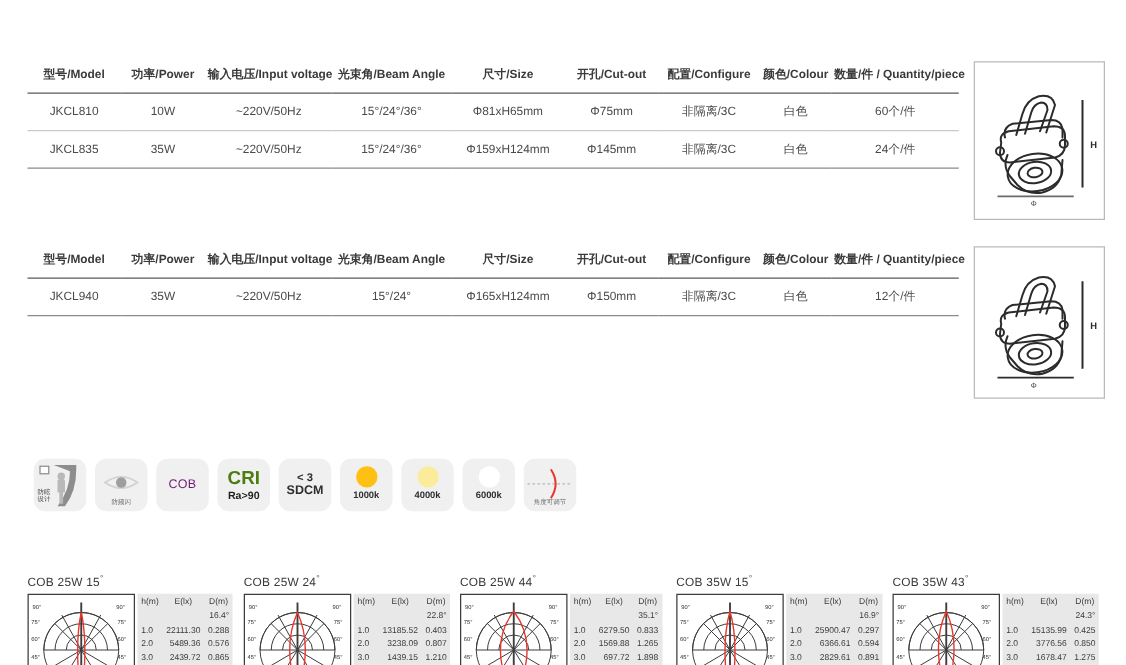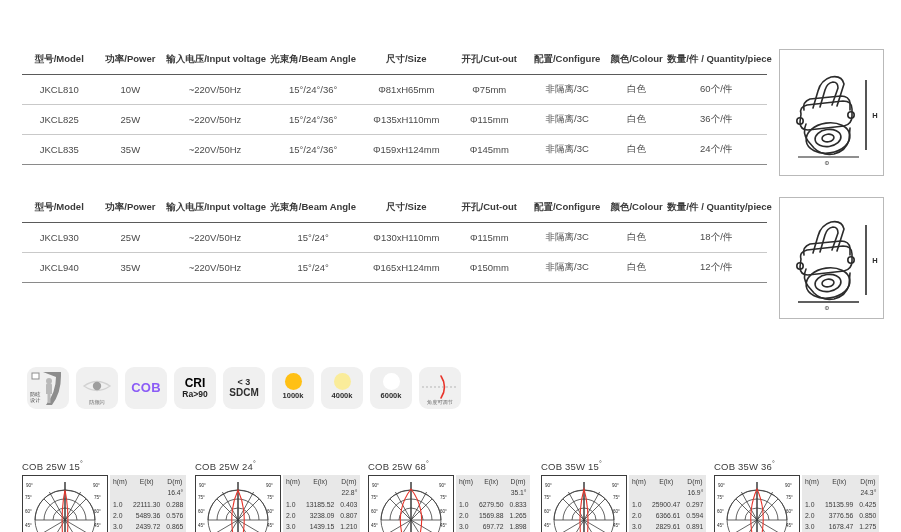--- a/index.html
+++ b/index.html
@@ -45,38 +45,38 @@
   
   .feature-strip {
     position: absolute; display: flex; align-items: flex-start; gap: 7px;
   }
   .feature {
     width: 42px; height: 42px; border-radius: 9px; background: #f0f0f0;
     display: flex; flex-direction: column; align-items: center;
     justify-content: center; position: relative; overflow: hidden;
   }
   .feature .f-main {
-    font-size: 13px; font-weight: 700; color: #8b5cf6; letter-spacing: .2px;
+    font-size: 10px; font-weight: 400; color: #701a75; letter-spacing: .2px;
     line-height: 1.05;
   }
   .feature .f-cn {
     font-size: 5.2px; color: #6d6d6d; line-height: 1.25; text-align: center;
     position: absolute; bottom: 4px; left: 0; right: 0;
   }
   .feature .f-cn-2l {
     font-size: 5.2px; color: #4a4a4a; line-height: 1.3; text-align: left;
     position: absolute; bottom: 5px; left: 3px;
   }
   .cct-dot {
     width: 17px; height: 17px; border-radius: 50%; margin-bottom: 1px; margin-top: -3px;
   }
   .cct-label { font-size: 7.5px; font-weight: 700; color: #2e2e2e; }
   .sdcm-top { font-size: 9px; font-weight: 700; color: #2e2e2e; line-height: 1.1; }
   .sdcm-bot { font-size: 10px; font-weight: 700; color: #2e2e2e; line-height: 1.1; }
-  .cri-top { font-size: 12px; font-weight: 700; color: #000000; line-height: 1.05; }
+  .cri-top { font-size: 15px; font-weight: 700; color: #4d7c0f; line-height: 1.05; }
   .cri-bot { font-size: 8.5px; font-weight: 700; color: #222; line-height: 1.2; }
 
   
   .chart-row { position: absolute; left: 22px; top: 436px; display: flex; gap: 13px; }
   .chart-card { width: 160px; }
   .chart-title {
     font-size: 9.5px; color: #3a3a3a; margin-bottom: 3px; white-space: nowrap;
     letter-spacing: .2px;
   }
   .chart-title .deg { font-size: 7px; vertical-align: super; }
@@ -136,31 +136,20 @@
           <td>10W</td>
           <td>~220V/50Hz</td>
           <td>15°/24°/36°</td>
           <td>Φ81xH65mm</td>
           <td>Φ75mm</td>
           <td>非隔离/3C</td>
           <td>白色</td>
           <td>60个/件</td>
         </tr>
         <tr>
-          <td>JKCL825</td>
-          <td>25W</td>
-          <td>~220V/50Hz</td>
-          <td>15°/24°/36°</td>
-          <td>Φ135xH110mm</td>
-          <td>Φ115mm</td>
-          <td>非隔离/3C</td>
-          <td>白色</td>
-          <td>36个/件</td>
-        </tr>
-        <tr>
           <td>JKCL835</td>
           <td>35W</td>
           <td>~220V/50Hz</td>
           <td>15°/24°/36°</td>
           <td>Φ159xH124mm</td>
           <td>Φ145mm</td>
           <td>非隔离/3C</td>
           <td>白色</td>
           <td>24个/件</td>
         </tr>
@@ -217,31 +206,20 @@
           <th>光束角/Beam Angle</th>
           <th>尺寸/Size</th>
           <th>开孔/Cut-out</th>
           <th>配置/Configure</th>
           <th>颜色/Colour</th>
           <th>数量/件 / Quantity/piece</th>
         </tr>
       </thead>
       <tbody>
         <tr>
-          <td>JKCL930</td>
-          <td>25W</td>
-          <td>~220V/50Hz</td>
-          <td>15°/24°</td>
-          <td>Φ130xH110mm</td>
-          <td>Φ115mm</td>
-          <td>非隔离/3C</td>
-          <td>白色</td>
-          <td>18个/件</td>
-        </tr>
-        <tr>
           <td>JKCL940</td>
           <td>35W</td>
           <td>~220V/50Hz</td>
           <td>15°/24°</td>
           <td>Φ165xH124mm</td>
           <td>Φ150mm</td>
           <td>非隔离/3C</td>
           <td>白色</td>
           <td>12个/件</td>
         </tr>
@@ -503,21 +481,21 @@
                 <td>518.79</td>
                 <td>2.016</td>
               </tr>
         </tbody>
           </table>
       </div>
     </div>
 
     <div class="chart-card">
       <div class="chart-title">
-        <span>COB 25W  68</span><span class="deg">°</span>
+        <span>COB 25W  44</span><span class="deg">°</span>
       </div>
       <div class="chart-body">
         <div class="polar-wrap">
           <svg width="84" height="78" viewBox="0 0 84 78">
             <g stroke="#3c3c3c" stroke-width="0.8" fill="none">
               <path d="M42 14 A30 30 0 0 0 12 44"></path>
                 <path d="M42 14 A30 30 0 0 1 72 44"></path>
               <path d="M42 23 A21 21 0 0 0 21 44"></path>
                 <path d="M42 23 A21 21 0 0 1 63 44"></path>
               <path d="M42 32 A12 12 0 0 0 30 44"></path>
@@ -679,21 +657,21 @@
                 <td>1018.66</td>
                 <td>1.486</td>
               </tr>
         </tbody>
           </table>
       </div>
     </div>
 
     <div class="chart-card">
       <div class="chart-title">
-        <span>COB 35W  36</span><span class="deg">°</span>
+        <span>COB 35W  43</span><span class="deg">°</span>
       </div>
       <div class="chart-body">
         <div class="polar-wrap">
           <svg width="84" height="78" viewBox="0 0 84 78">
             <g stroke="#3c3c3c" stroke-width="0.8" fill="none">
               <path d="M42 14 A30 30 0 0 0 12 44"></path>
                 <path d="M42 14 A30 30 0 0 1 72 44"></path>
               <path d="M42 23 A21 21 0 0 0 21 44"></path>
                 <path d="M42 23 A21 21 0 0 1 63 44"></path>
               <path d="M42 32 A12 12 0 0 0 30 44"></path>

